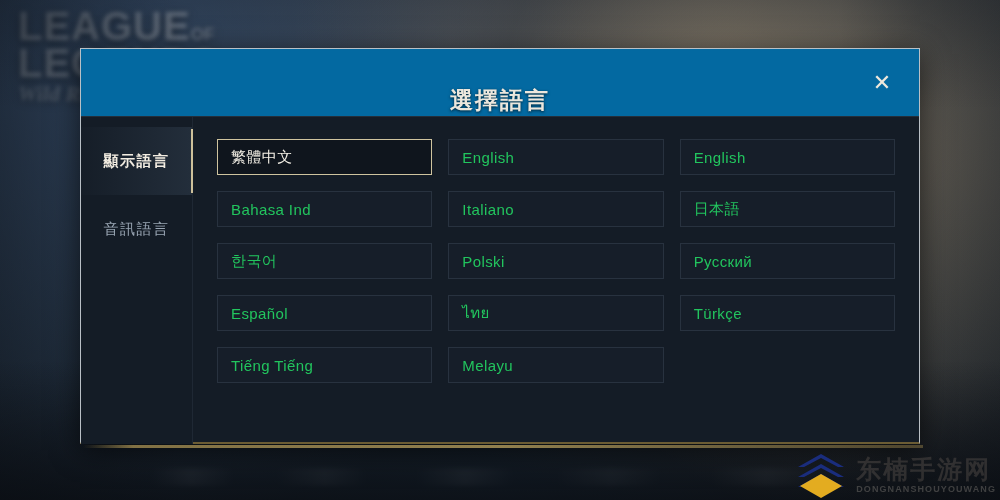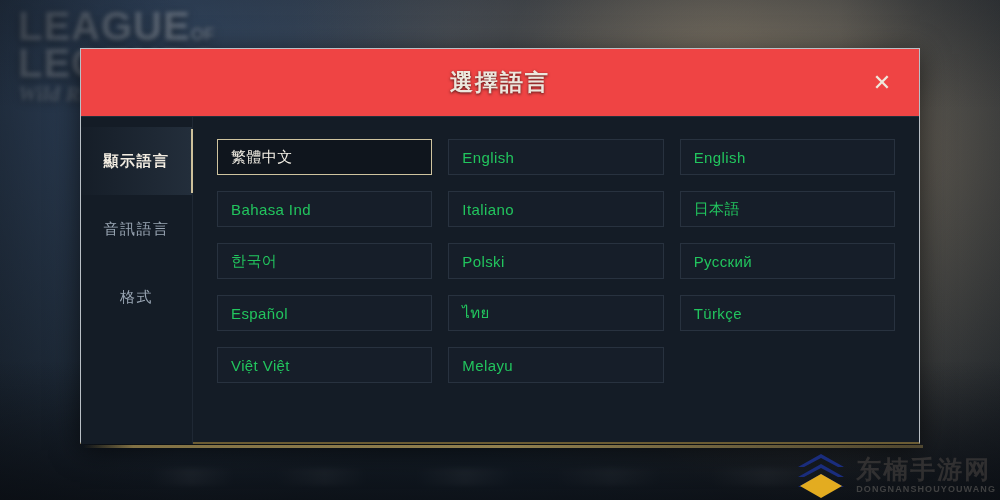--- a/index.html
+++ b/index.html
@@ -63,23 +63,23 @@
     border-bottom:2px solid #6b5c34;
     box-shadow:0 6px 26px rgba(0,0,0,0.65);
   }
   #dialog::after{
     content:""; position:absolute; left:2px; right:-4px; bottom:-6px; height:3px;
     background:linear-gradient(to right, rgba(140,120,70,0.0) 0%, rgba(150,130,76,0.85) 6%, rgba(160,140,84,0.9) 50%, rgba(140,120,70,0.5) 100%);
   }
 
   .dlg-header{
     position:relative; height:68px;
-    display:flex; align-items:center; justify-content:center;
+    display:flex; align-items:flex-end; justify-content:center;
     border-bottom:1px solid #242e3a;
-    background:#ef4444;
+    background:#0369a1;
   }
   .dlg-title{
     font-size:23px; font-weight:bold; color:#ece7dd; letter-spacing:2px;
     text-shadow:0 1px 3px rgba(0,0,0,0.7);
   }
   .close-btn{
     position:absolute; right:22px; top:50%; transform:translateY(-50%);
     width:30px; height:30px; display:flex; align-items:center; justify-content:center;
     color:#efe9dd; font-size:22px; font-weight:bold; line-height:1; cursor:pointer;
   }
@@ -171,41 +171,38 @@
   </div>
 
   <div class="dlg-body">
 
     <div class="sidebar">
       <div class="side-item active">
         <span>顯示語言</span>
       </div>
       <div class="side-item">
         <span>音訊語言</span>
-      </div>
-      <div class="side-item">
-        <span>格式</span>
       </div>
     </div>
 
     <div class="lang-area">
       <div class="lang-grid">
         <div class="lang-btn selected">繁體中文</div>
         <div class="lang-btn">English</div>
         <div class="lang-btn">English</div>
         <div class="lang-btn">Bahasa Ind</div>
         <div class="lang-btn">Italiano</div>
         <div class="lang-btn">日本語</div>
         <div class="lang-btn">한국어</div>
         <div class="lang-btn">Polski</div>
         <div class="lang-btn">Русский</div>
         <div class="lang-btn">Español</div>
         <div class="lang-btn">ไทย</div>
         <div class="lang-btn">Türkçe</div>
-        <div class="lang-btn">Việt Việt</div>
+        <div class="lang-btn">Tiếng Tiếng</div>
         <div class="lang-btn">Melayu</div>
       </div>
     </div>
 
   </div>
 </div>
 
 <div id="watermark">
   <div class="wm-mark">
     <svg viewBox="0 0 54 46" width="54" height="46">

